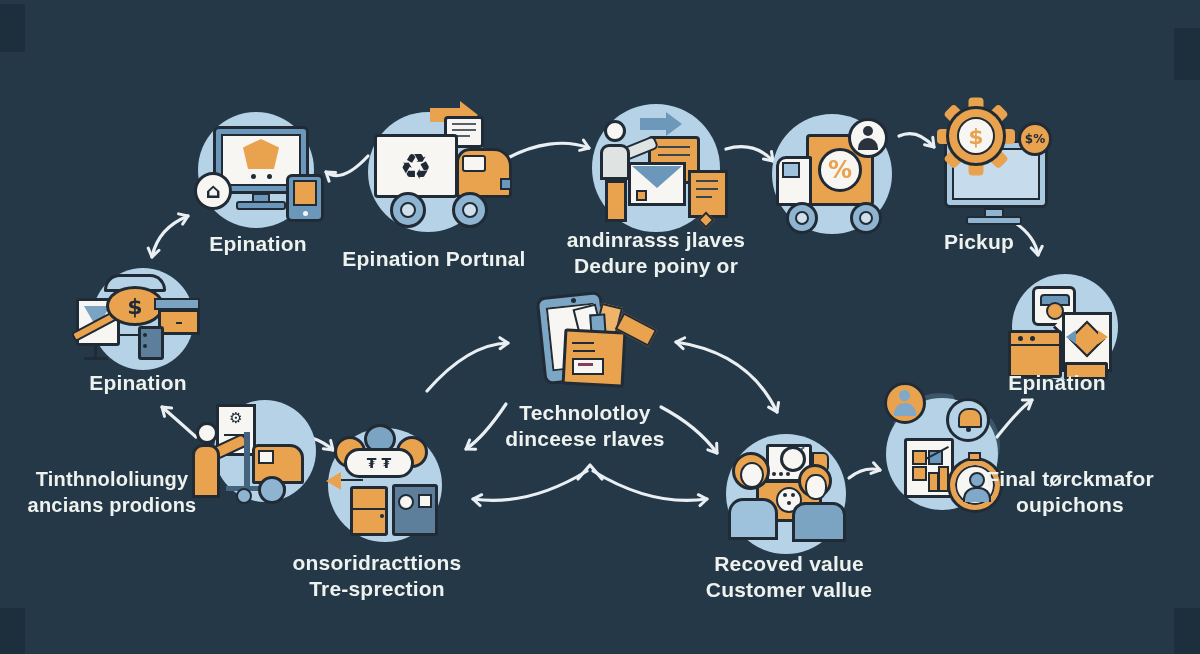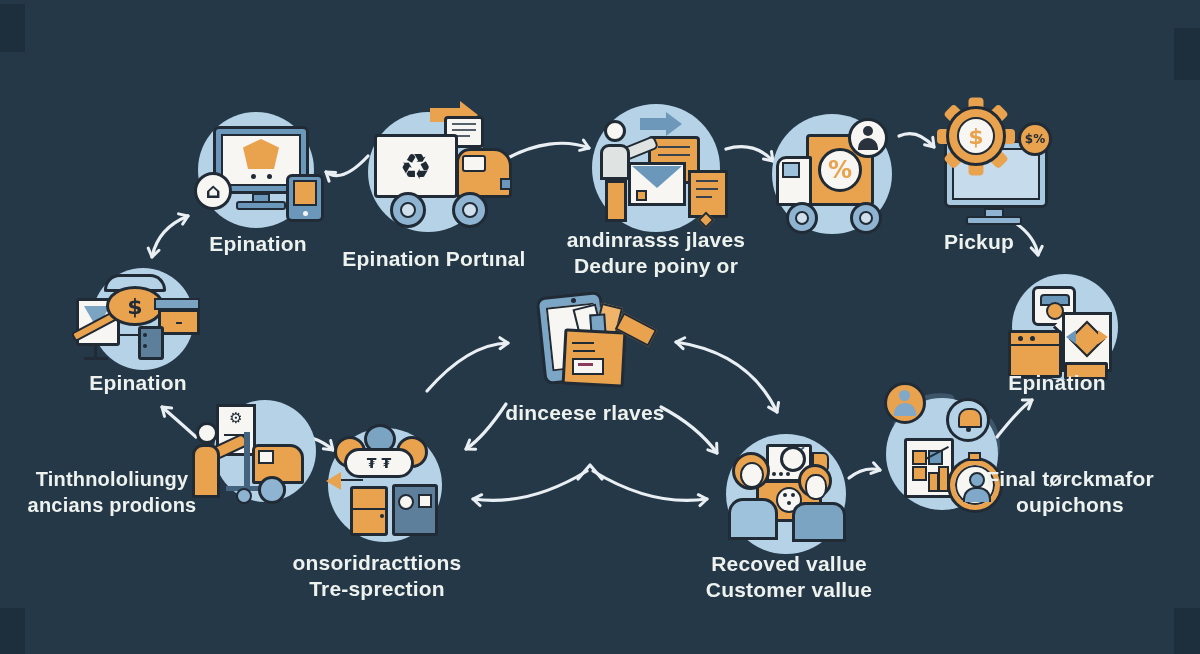--- a/index.html
+++ b/index.html
@@ -213,21 +213,21 @@
     <div class="abs" style="left:791px;top:493px;width:4px;height:4px;border-radius:50%;background:#202b36;"></div>
     <div class="abs" style="left:787px;top:501px;width:4px;height:4px;border-radius:50%;background:#202b36;"></div>
     <div class="ob" style="left:732px;top:452px;width:38px;height:38px;background:#e9a24e;border-radius:50%;"></div>
     <div class="ob" style="left:740px;top:462px;width:24px;height:26px;background:#f7f6f2;border-width:2px;border-radius:50%;"></div>
     <div class="ob" style="left:728px;top:498px;width:50px;height:42px;background:#9fc2dc;border-radius:15px 15px 0 0;"></div>
     <div class="ob" style="left:780px;top:446px;width:26px;height:26px;background:#f7f6f2;border-radius:50%;"></div>
     <div class="ob" style="left:798px;top:464px;width:34px;height:34px;background:#e9a24e;border-radius:50%;"></div>
     <div class="ob" style="left:805px;top:474px;width:22px;height:26px;background:#f7f6f2;border-width:2px;border-radius:45%;"></div>
     <div class="ob" style="left:792px;top:502px;width:54px;height:40px;background:#7ba3c2;border-radius:13px 13px 0 0;"></div>
     <div class="lbl" style="left:789px;top:551px;">
-      <div>Recoved vallue</div>
+      <div>Recoved value</div>
       <div>Customer vallue</div>
     </div>
   </div>
 
   <div>
     <div class="cbg" style="left:328px;top:428px;width:114px;height:114px;"></div>
     <div class="ob" style="left:334px;top:436px;width:32px;height:32px;background:#e9a24e;border-radius:50%;"></div>
     <div class="ob" style="left:396px;top:436px;width:32px;height:32px;background:#e9a24e;border-radius:50%;"></div>
     <div class="ob" style="left:364px;top:424px;width:32px;height:30px;background:#7ba3c2;border-radius:50%;"></div>
     <div class="ob glyph" style="left:344px;top:448px;width:70px;height:30px;background:#f7f6f2;border-radius:15px;font-size:14px;font-weight:bold;color:#202b36;">₮ ₮</div>
@@ -290,17 +290,18 @@
     <div class="abs" style="left:576px;top:306px;width:20px;height:28px;background:#f7f6f2;border:2px solid #202b36;transform:rotate(-14deg);"></div>
     <div class="abs" style="left:598px;top:305px;width:18px;height:24px;background:#f0b36a;border:2px solid #202b36;transform:rotate(14deg);"></div>
     <div class="abs" style="left:590px;top:314px;width:12px;height:20px;background:#7ba6c6;border:2px solid #202b36;transform:rotate(-4deg);"></div>
     <div class="ob" style="left:563px;top:330px;width:62px;height:56px;background:#e9a24e;border-radius:3px;transform:rotate(3deg);"></div>
     <div class="abs" style="left:617px;top:320px;width:34px;height:15px;background:#e9a24e;border:2px solid #202b36;transform:rotate(28deg);"></div>
     <div class="abs" style="left:572px;top:342px;width:22px;height:2px;background:#202b36;"></div>
     <div class="abs" style="left:573px;top:350px;width:22px;height:2px;background:#202b36;"></div>
     <div class="abs" style="left:572px;top:358px;width:28px;height:13px;background:#f7f6f2;border:2px solid #202b36;"></div>
     <div class="abs" style="left:578px;top:363px;width:15px;height:3px;background:#8a3a5a;"></div>
     <div class="lbl" style="left:585px;top:400px;">
+      <div>Technolotloy</div>
       <div>dinceese rlaves</div>
     </div>
   </div>
 
 </div>
 
 </body></html>

